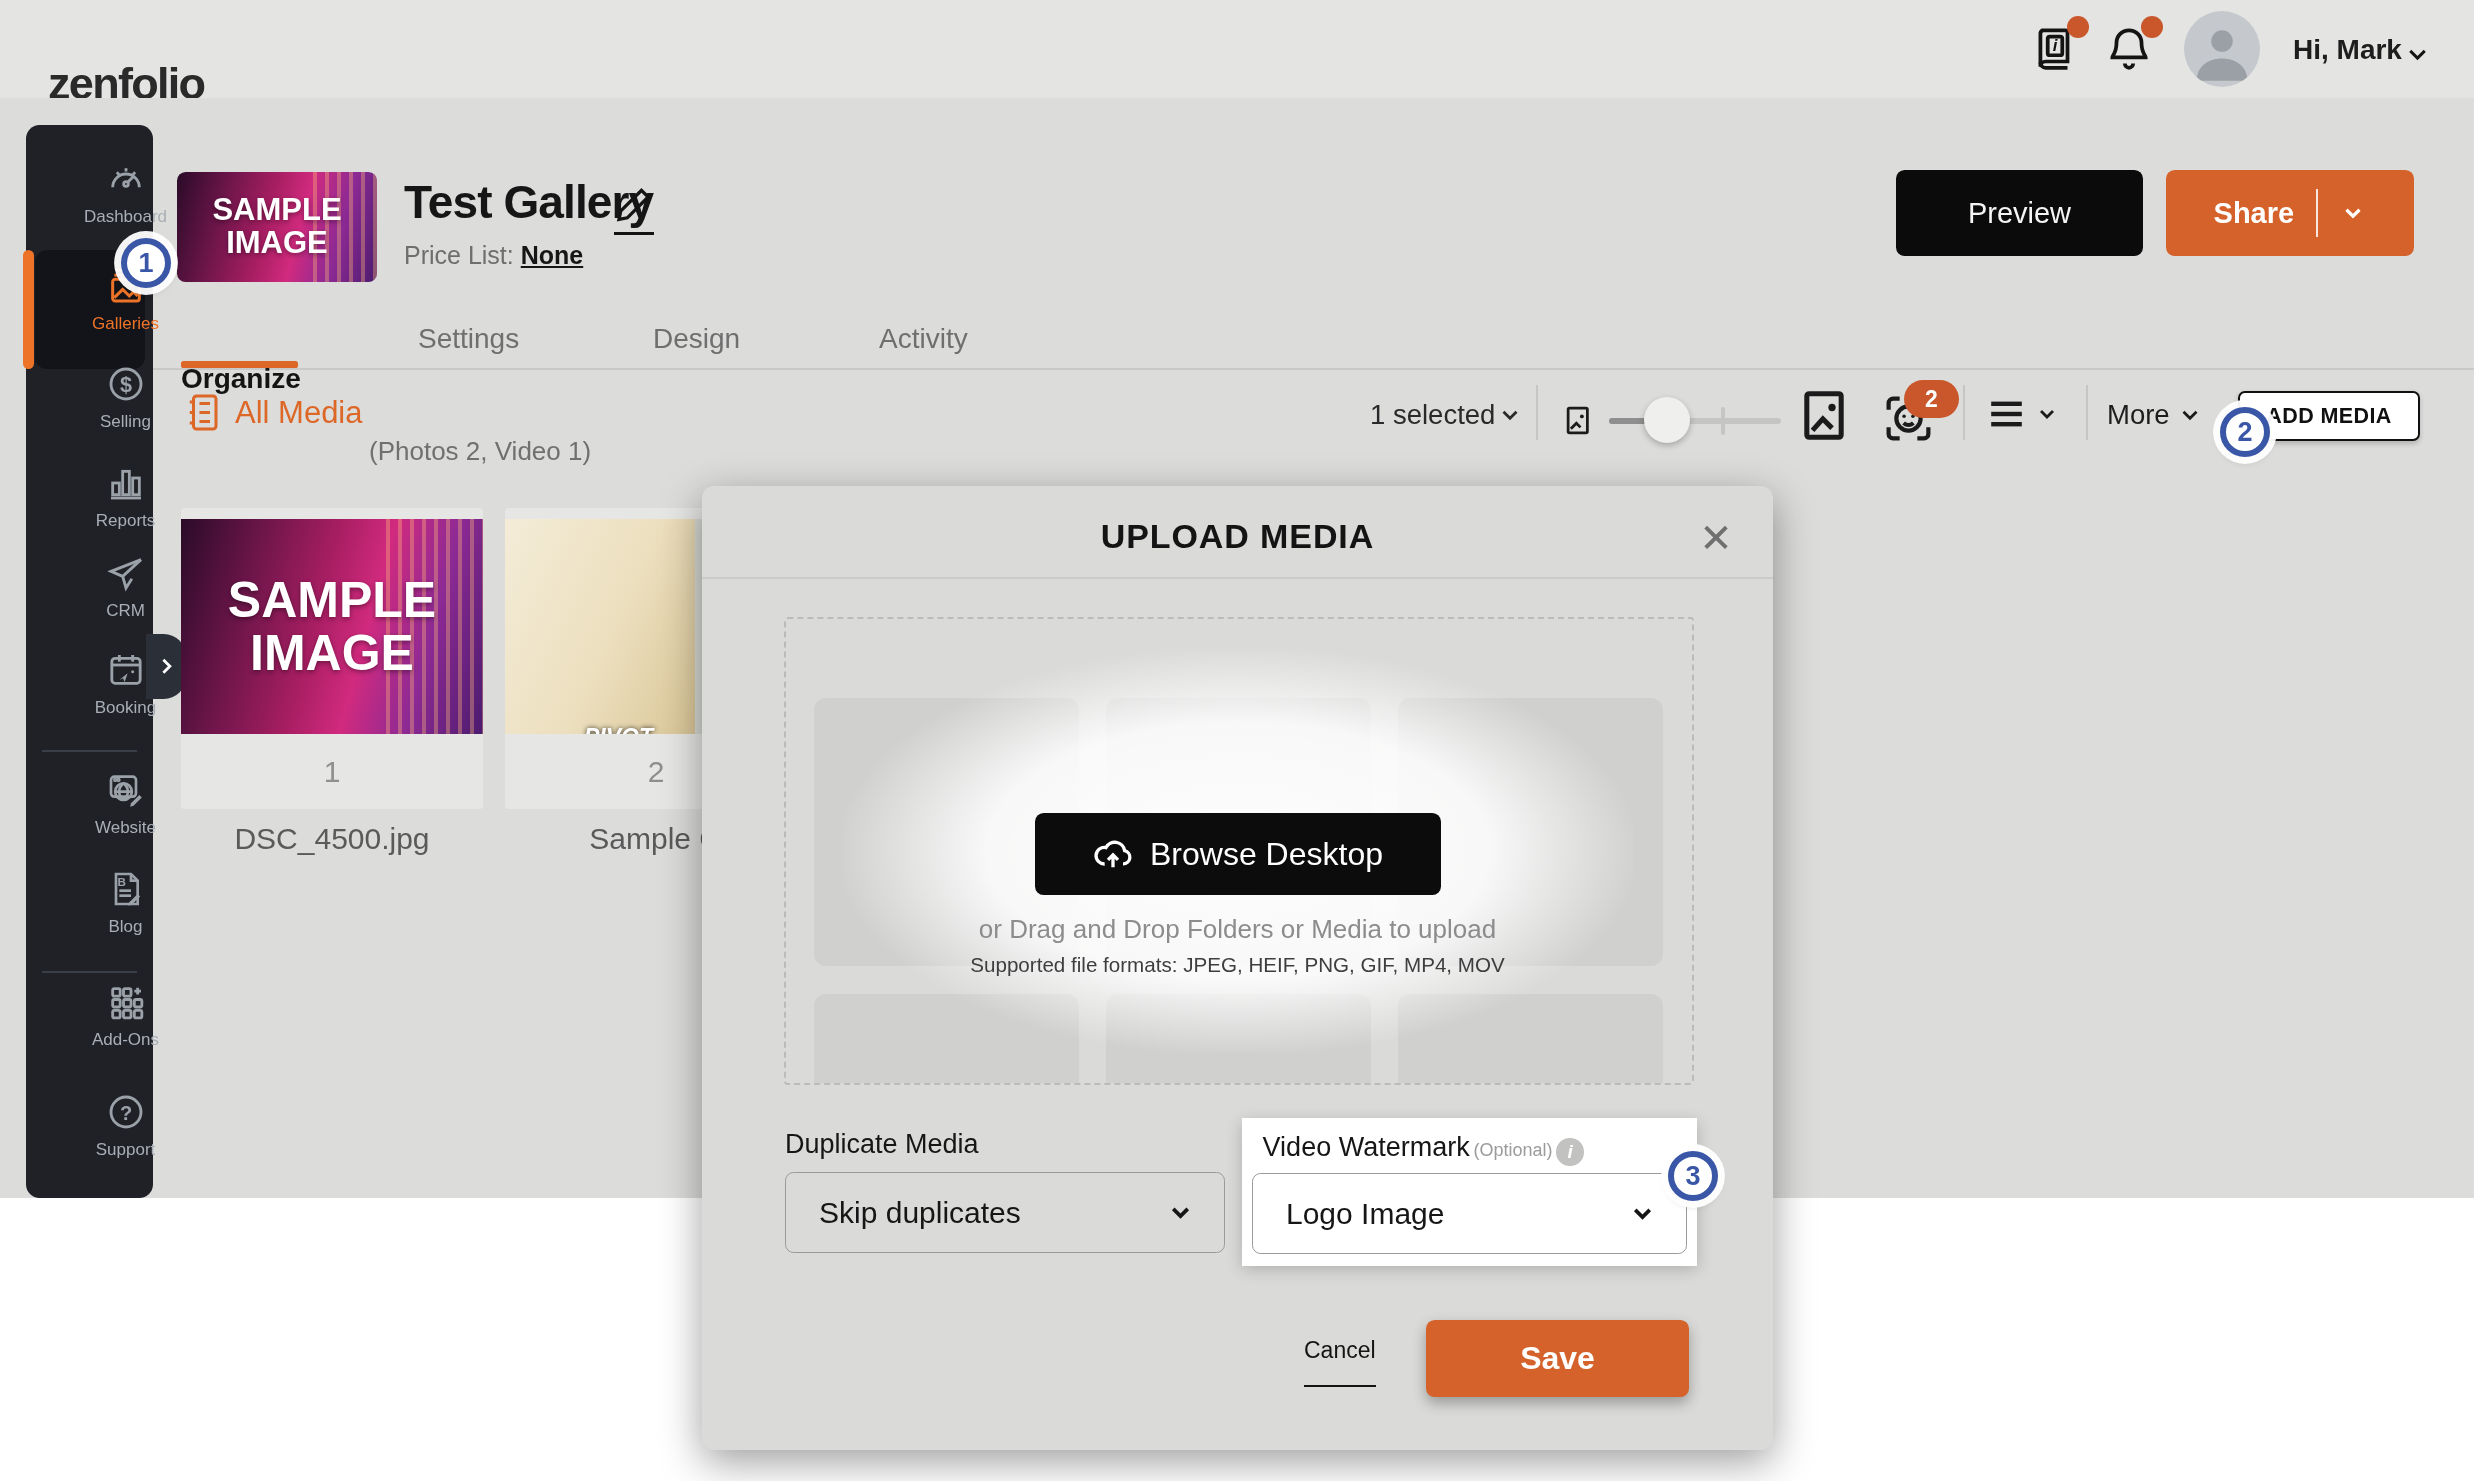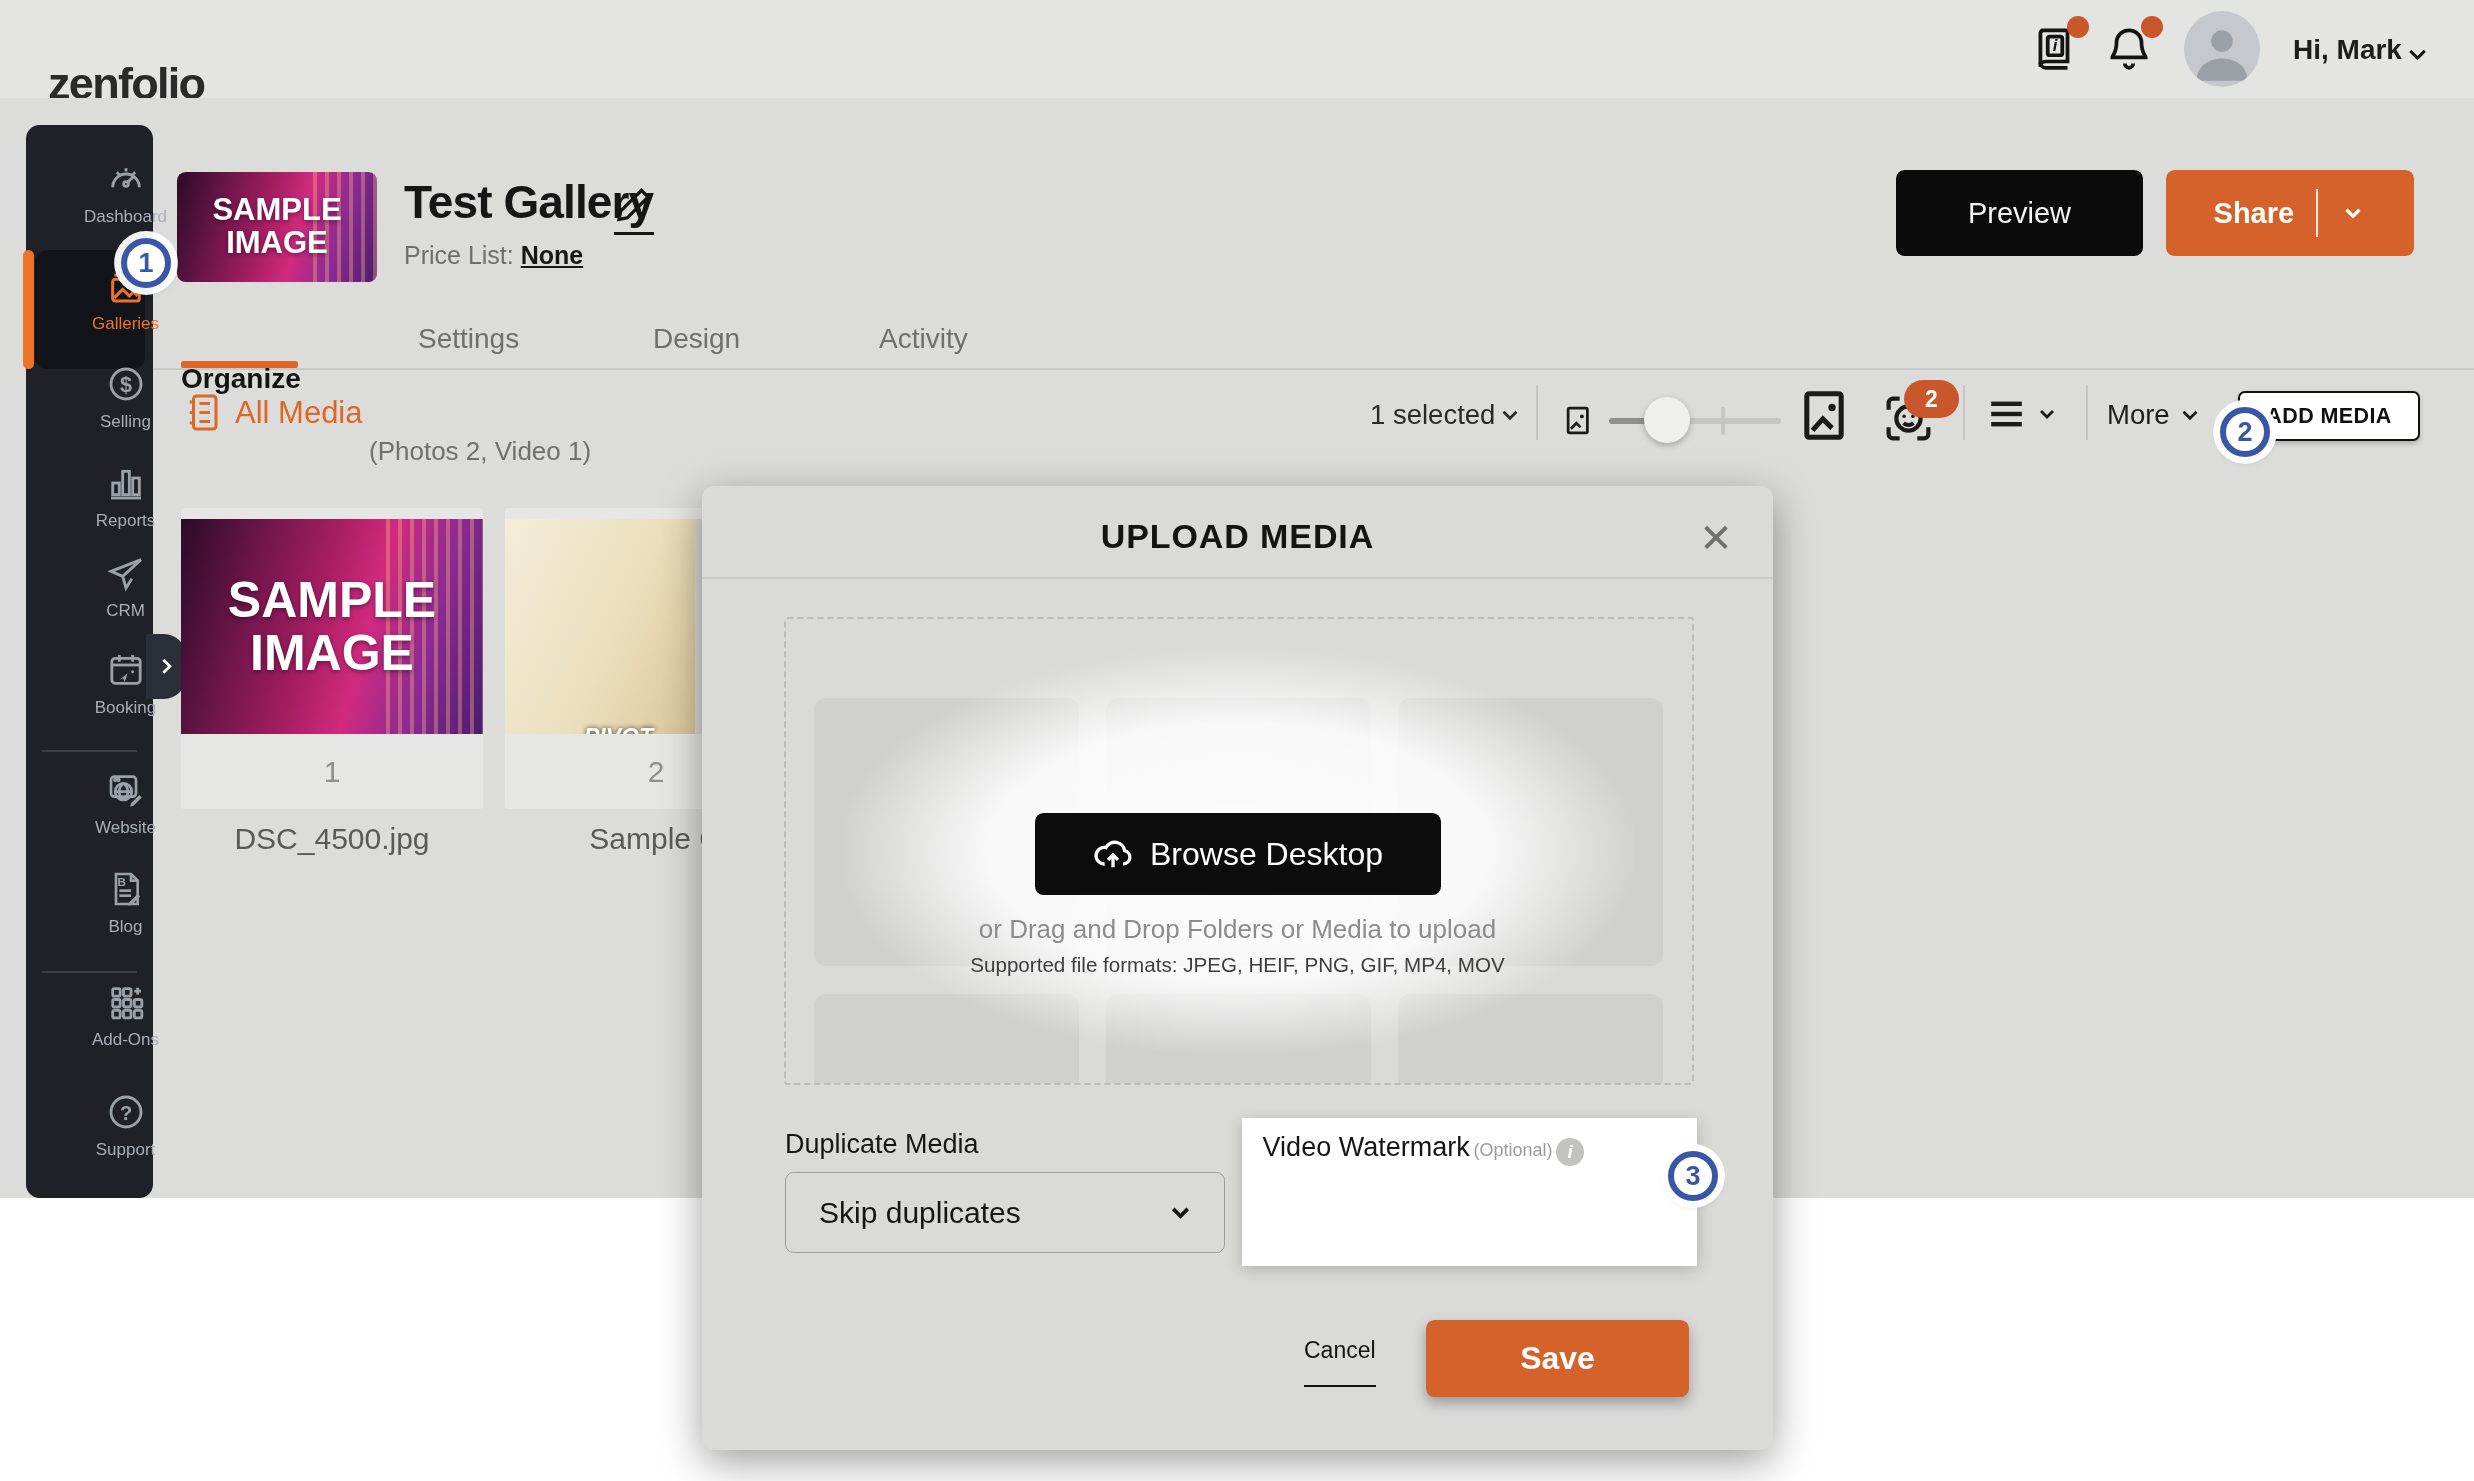--- a/index.html
+++ b/index.html
@@ -433,20 +433,26 @@
     </svg>
   </div>
 
   <div class="abs wm-card">
     <div style="position:absolute;left:20.6px;top:13.7px;white-space:nowrap;">
       <span class="field-label">Video Watermark</span>
       <span class="optional">(Optional)</span>
       <span class="info-ico">i</span>
     </div>
   </div>
+  <div class="abs select" style="left:550px;top:687px;width:435px;background:#ffffff;z-index:3;">
+    <span>Logo Image</span>
+    <svg width="29" height="29" viewBox="0 0 24 24" fill="none" stroke="#161616" stroke-width="3">
+      <polyline points="6 9 12 15 18 9"></polyline>
+    </svg>
+  </div>
 
   <div class="abs cancel-link">Cancel</div>
   <div class="abs btn-save">
     <span>Save</span>
   </div>
 </div>
 
 <div class="abs callout" style="left:1668px;top:1151px;">3</div>
 
 

